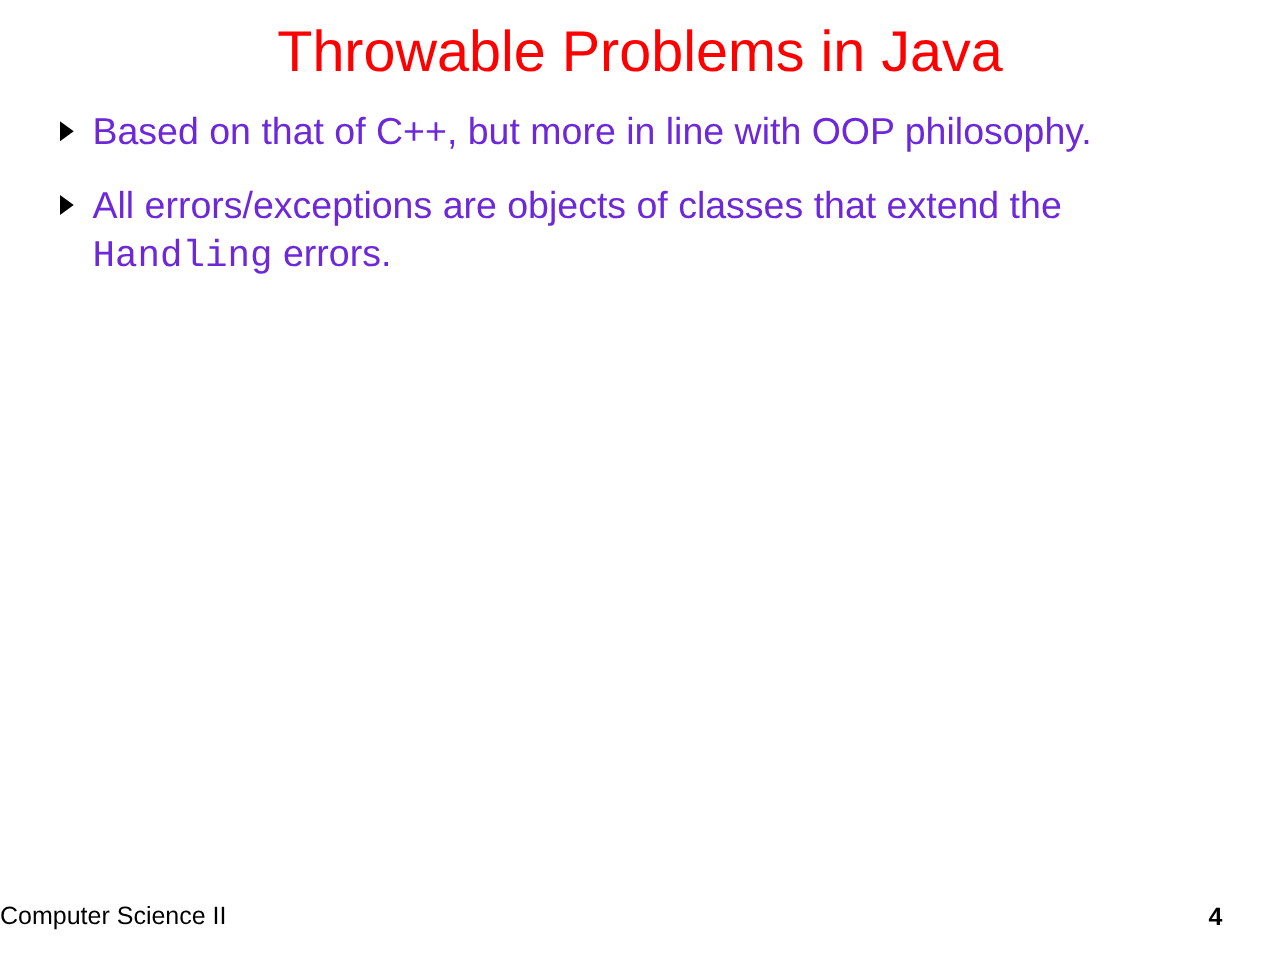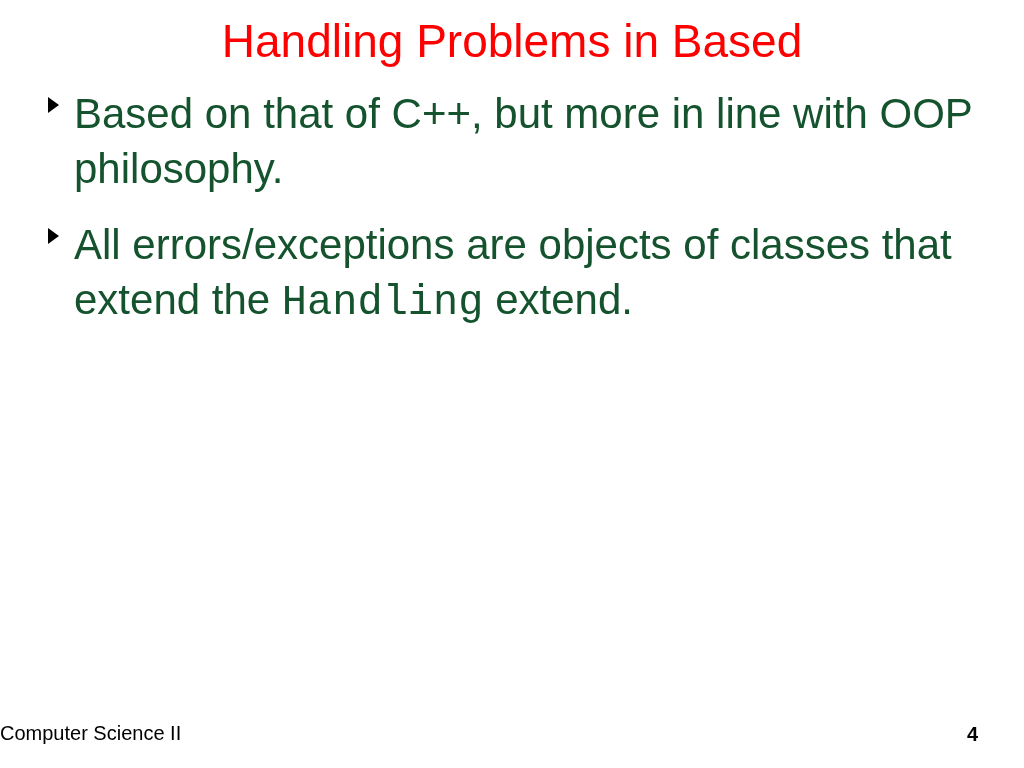--- a/index.html
+++ b/index.html
@@ -24,22 +24,22 @@
       padding-bottom: 18px;
     }
     .content {
       padding-left: 48px;
       padding-right: 48px;
     }
     .bullet-item {
       position: relative;
       padding-left: 26px;
       margin-bottom: 16px;
-      color: #14532d;
-      font-size: 42px;
+      color: #6d28d9;
+      font-size: 30px;
       line-height: 1.32;
     }
     .bullet-marker {
       position: absolute;
       left: 0;
       top: 11px;
       width: 0;
       height: 0;
       border-left: 11px solid #000;
       border-top: 8px solid transparent;
@@ -66,29 +66,29 @@
       right: 46px;
       font-family: Arial, sans-serif;
       font-size: 20px;
       font-weight: bold;
       color: #000;
     }
   </style>
 </head>
 <body>
 
-<h1 class="slide-title">Handling Problems in Based</h1>
+<h1 class="slide-title">Throwable Problems in Java</h1>
 
 <div class="content">
   <div class="bullet-item">
     <span class="bullet-marker"></span>
     <span>Based on that of C++, but more in line with OOP philosophy.</span><span class="mono"></span><span></span>
   </div>
   <div class="bullet-item">
     <span class="bullet-marker"></span>
-    <span>All errors/exceptions are objects of classes that extend the </span><span class="mono">Handling</span><span> extend.</span>
+    <span>All errors/exceptions are objects of classes that extend the </span><span class="mono">Handling</span><span> errors.</span>
   </div>
 </div>
 
 <div class="footer">
   <span class="footer-text">Computer Science II</span>
 </div>
 <div class="page-number">4</div>
 
 </body></html>

